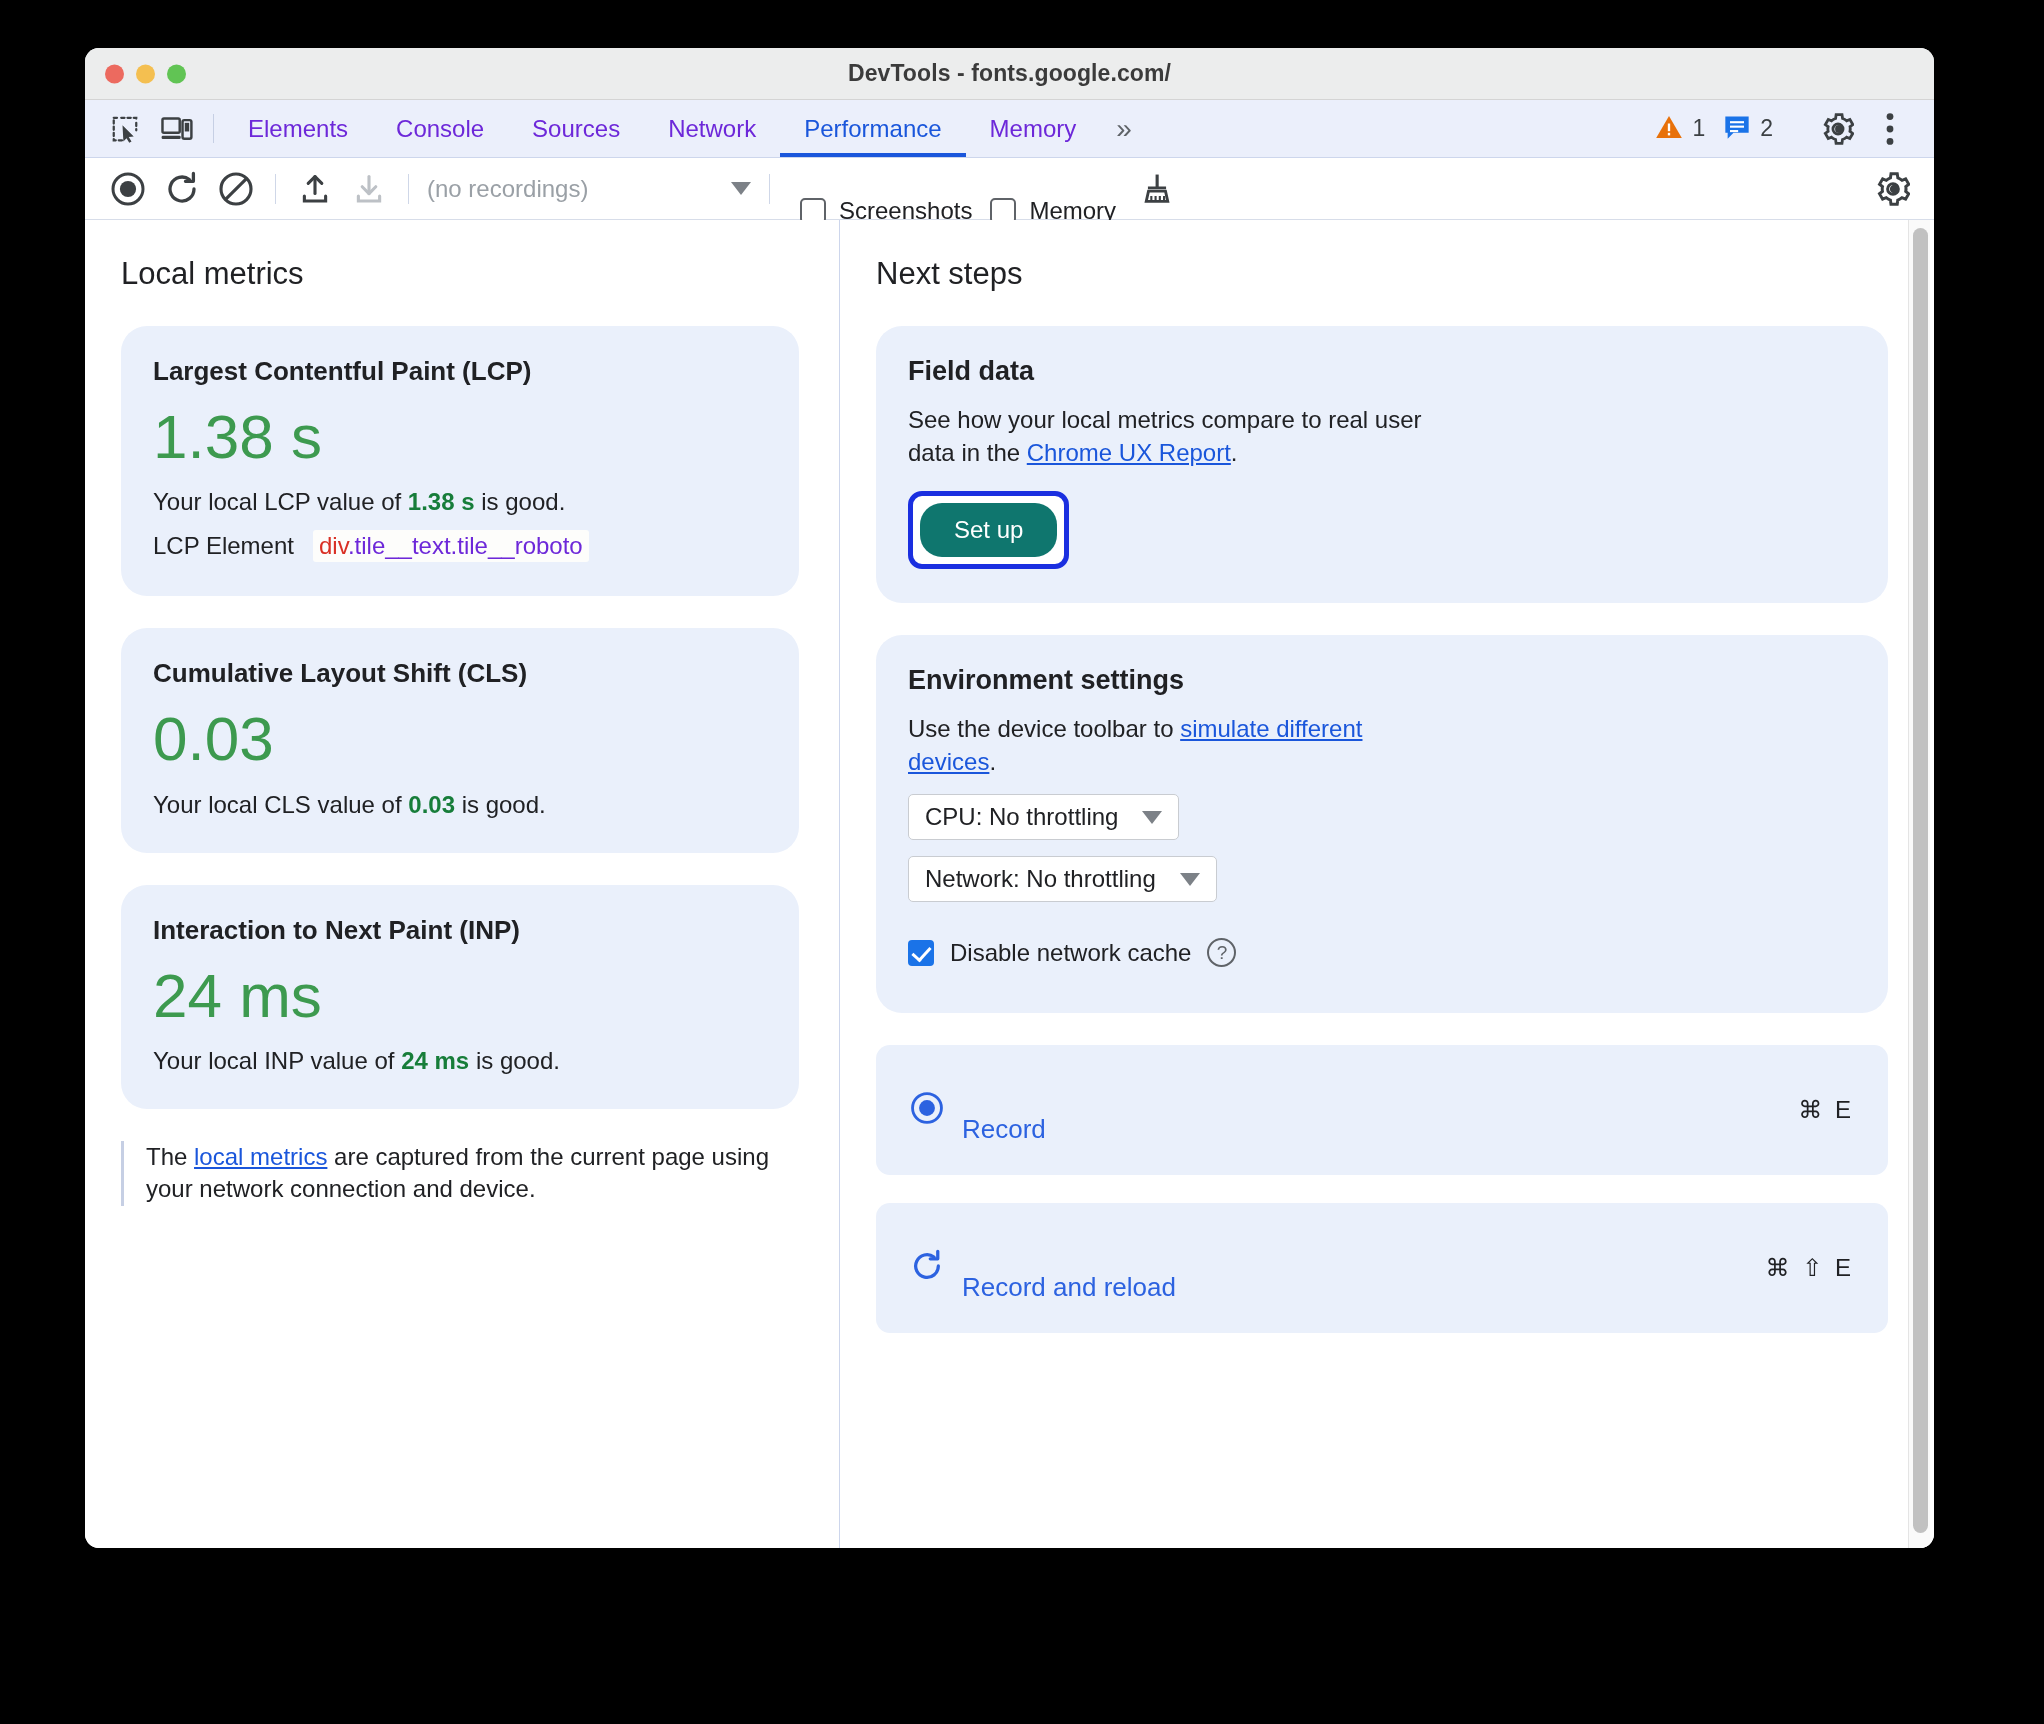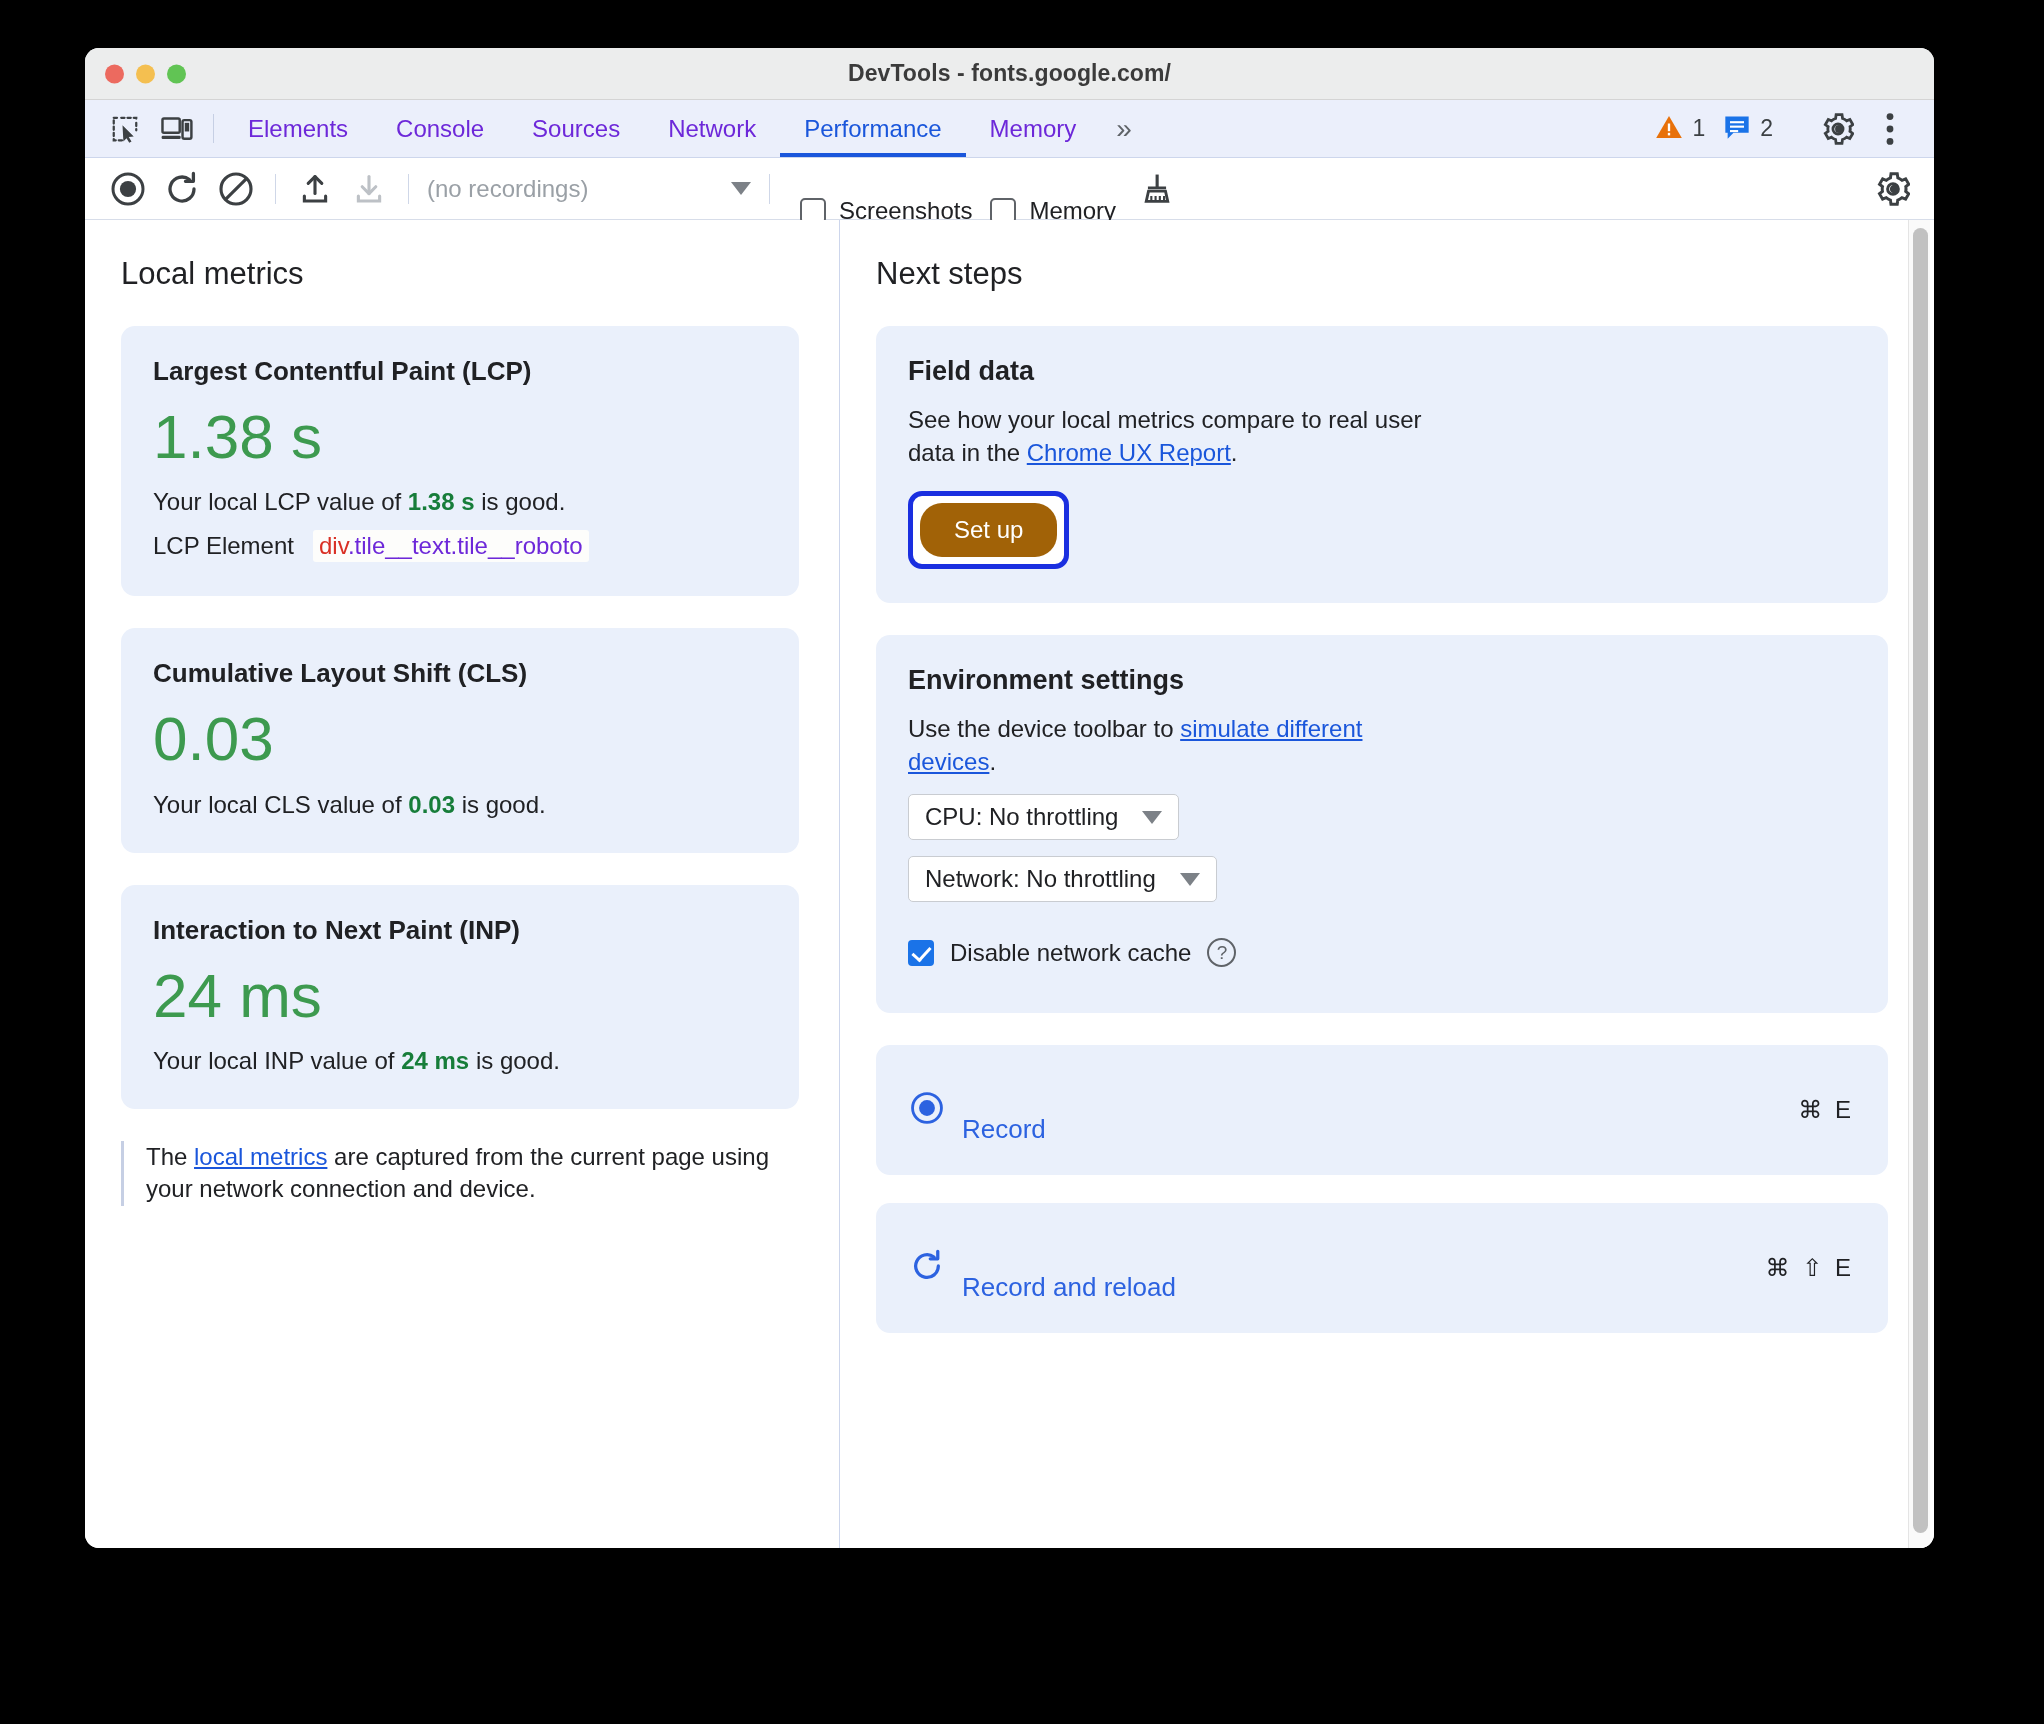--- a/index.html
+++ b/index.html
@@ -169,21 +169,21 @@
     padding: 36px 46px 0 36px;
   }
   .col-title {
     font-size: 31px;
     color: #202124;
     margin-bottom: 34px;
   }
 
   .card {
     background: #eaf0fb;
-    border-radius: 14px;
+    border-radius: 26px;
     padding: 30px 32px 34px 32px;
     margin-bottom: 32px;
   }
   .metric-name {
     font-size: 26px;
     font-weight: bold;
     color: #202124;
     margin-bottom: 14px;
   }
   .metric-value {
@@ -235,21 +235,21 @@
   }
   #setup-focus {
     display: inline-block;
     margin-top: 22px;
     border: 5px solid #1a2fe0;
     border-radius: 14px;
     padding: 7px;
     background: #ffffff;
   }
   #setup-button {
-    background: #a16207;
+    background: #0f766e;
     color: #ffffff;
     font-size: 24px;
     border: none;
     border-radius: 22px;
     padding: 13px 34px;
     cursor: pointer;
     font-family: "Liberation Sans", sans-serif;
   }
   .select-ctl {
     display: inline-flex;

